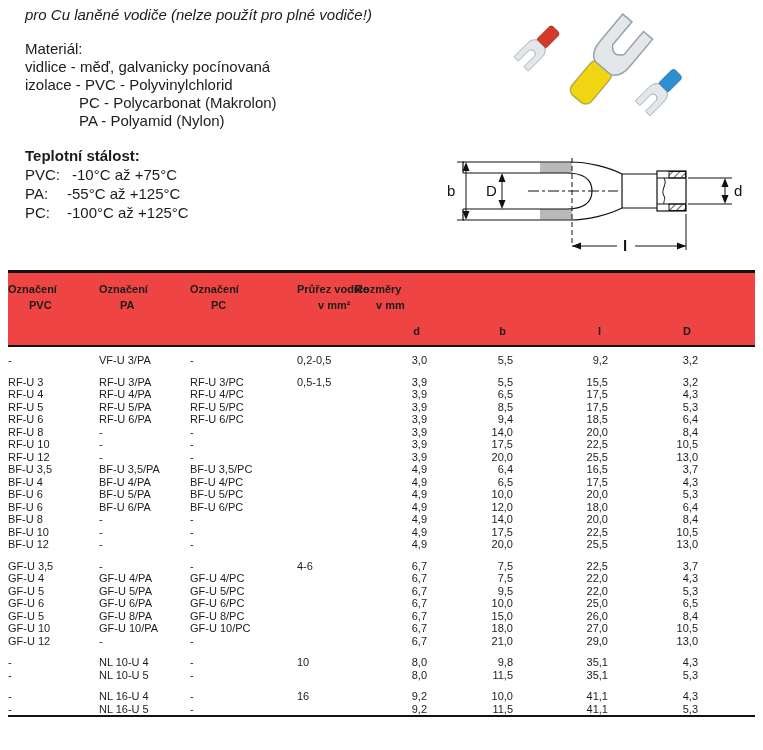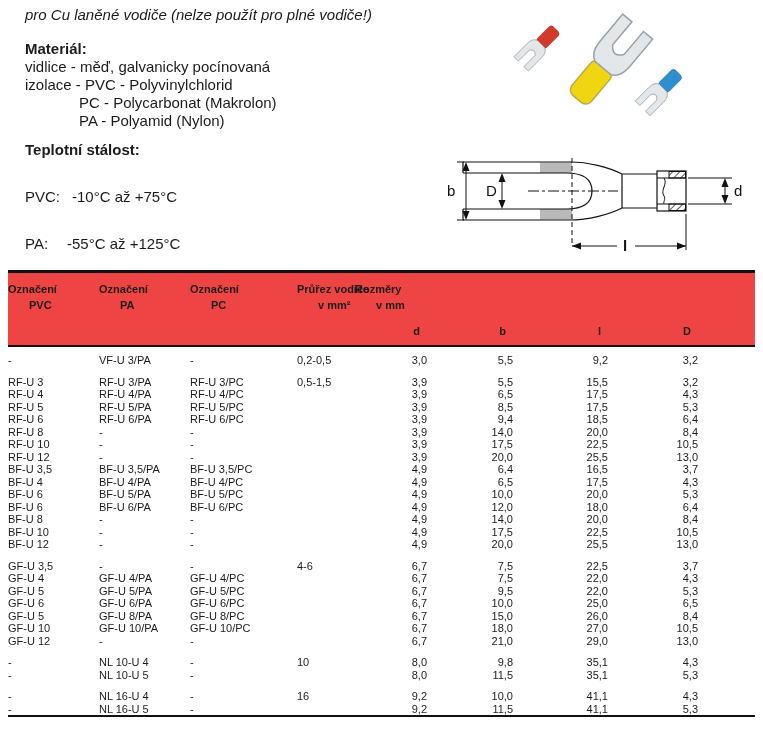--- a/index.html
+++ b/index.html
@@ -8,25 +8,25 @@
     background:#ffffff; color:#1c1c1c;
     font-family:"Liberation Sans", sans-serif;
     overflow:hidden;
   }
   .intro {
     position:absolute; left:25px; top:6px;
     font-size:15px; font-style:italic; font-weight:500;
     white-space:nowrap;
   }
   .material { position:absolute; left:25px; top:40px; font-size:15px; line-height:18px; }
-  .material .title { font-weight:bold; }
+  .material .title { font-weight:normal; }
   .material .indent { padding-left:54px; }
-  .thermal { position:absolute; left:25px; top:140px; font-size:15px; line-height:19px; }
+  .thermal { position:absolute; left:25px; top:146px; font-size:15px; line-height:19px; }
   .thermal .title { font-weight:bold; }
-  .thermal .lbl { display:inline-block; width:42px;margin-top:28px; }
+  .thermal .lbl { display:inline-block; width:42px; }
   .thermal .val { display:inline-block; width:110px; text-align:right; white-space:nowrap; }
 
   .photo { position:absolute; left:485px; top:2px; }
   .drawing { position:absolute; left:430px; top:138px; }
   .drawing .ln { stroke:#111; stroke-width:1.2; fill:none; }
   .drawing .thin { stroke:#111; stroke-width:1; fill:none; }
   .drawing text { font-family:"Liberation Sans", sans-serif; font-size:15px; fill:#111; }
   .metal { fill:#e3e7ea; stroke:#99a1a8; stroke-width:1; }
   .sleeve { stroke:rgba(0,0,0,0.25); stroke-width:1; }
 

